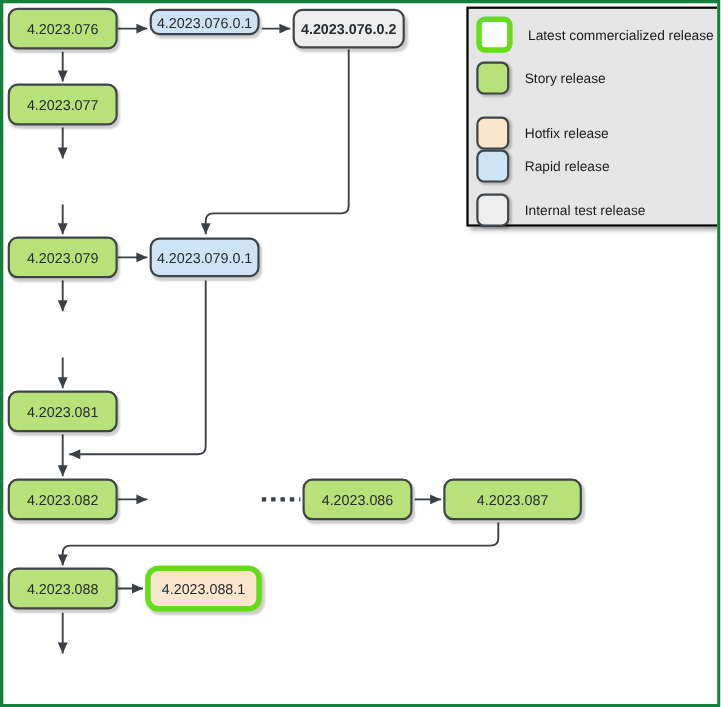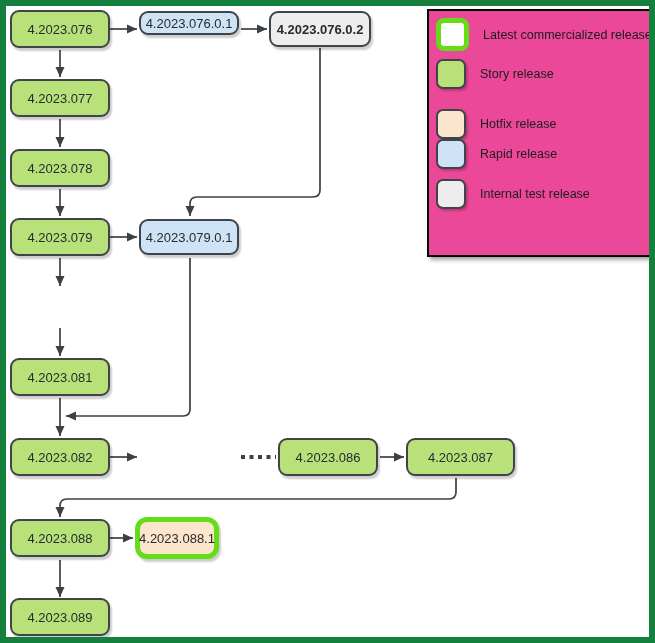--- a/index.html
+++ b/index.html
@@ -1,36 +1,36 @@
 <!DOCTYPE html>
 <html style="--story: #b9e17a; --hotfix: #fce5cd; --rapid: #cfe3f7; --internal: #ededed; --recalled: #f9caca; --latest-border: #65dd16; --node-border: #3f4448; --node-text: #262b2e; --connector: #3b4045;"><head>
 <meta charset="utf-8">
 <style>
   html,body{margin:0;padding:0;background:#ffffff;font-family:"Liberation Sans",sans-serif;}
-  .canvas{position:relative;width:655px;height:643px;background:#fff;border:6px solid #15803d;box-sizing:border-box;overflow:hidden;}
+  .canvas{position:relative;width:655px;height:643px;background:#fff;border:3px solid #15803d;box-sizing:border-box;overflow:hidden;}
   svg.wires{position:absolute;left:0;top:0;pointer-events:none;}
   .edge{stroke:var(--connector,#3b4045);stroke-width:1.7;fill:none;}
   .edge.dotted{stroke-width:4;stroke-dasharray:4 4.5;}
   .arrowhead{fill:var(--connector,#3b4045);}
   .node{
     position:absolute;width:100px;height:38px;box-sizing:border-box;
     border:2px solid var(--node-border,#3f4448);border-radius:9px;
     display:flex;align-items:center;justify-content:center;
     font-size:13px;color:var(--node-text,#262b2e);
     box-shadow:2px 3px 2px rgba(0,0,0,0.2);
     white-space:nowrap;cursor:default;
   }
   .node.story{background:var(--story,#b9e17a);}
   .node.rapid{background:var(--rapid,#cfe3f7);}
   .node.internal{background:var(--internal,#ededed);font-weight:bold;}
   .node.hotfix{background:var(--hotfix,#fce5cd);}
   .node.latest{border:5px solid var(--latest-border,#65dd16);border-radius:12px;}
   .legend{
-    position:absolute;left:421px;top:3px;width:230px;height:248px;box-sizing:border-box;
-    background:#ec4899;border:2px solid #000000;box-shadow:3px 3px 4px rgba(0,0,0,0.35);
+    position:absolute;left:421px;top:3px;width:230px;height:200px;box-sizing:border-box;
+    background:#e5e5e5;border:2px solid #000000;box-shadow:3px 3px 4px rgba(0,0,0,0.35);
   }
   .legend-row{position:absolute;left:7px;height:33px;display:flex;align-items:center;}
   .swatch{
     width:30px;height:30px;box-sizing:border-box;flex:0 0 auto;
     border:2px solid var(--node-border,#3f4448);border-radius:7px;
     box-shadow:2px 2px 2px rgba(0,0,0,0.2);
   }
   .swatch.latest{width:33px;height:33px;border:5px solid var(--latest-border,#65dd16);border-radius:8px;background:#fff;box-shadow:none;}
   .swatch.story{background:var(--story,#b9e17a);}
   .swatch.hotfix{background:var(--hotfix,#fce5cd);}
@@ -66,30 +66,28 @@
     <path class="edge" d="M374 451 L398 451" marker-end="url(#arrow)"></path>
     <path class="edge" d="M450 472 L450 486 Q450 493 443 493 L61 493 Q54 493 54 500 L54 511" marker-end="url(#arrow)"></path>
     <path class="edge" d="M104 532 L127 532" marker-end="url(#arrow)"></path>
     <path class="edge" d="M54 554 L54 591" marker-end="url(#arrow)"></path>
   </svg>
 
   <div class="node story" style="left:4px;top:4px">4.2023.076</div>
   <div class="node rapid" style="left:133px;top:5px;height:24px">4.2023.076.0.1</div>
   <div class="node internal" style="left:263px;top:5px;height:36px;width:102px">4.2023.076.0.2</div>
   <div class="node story" style="left:4px;top:73px">4.2023.077</div>
-  <div class="node story" style="left:4px;top:143px">4.2023.078</div>
   <div class="node story" style="left:4px;top:212px">4.2023.079</div>
   <div class="node rapid" style="left:133px;top:213px;height:36px">4.2023.079.0.1</div>
   <div class="node story" style="left:4px;top:352px">4.2023.081</div>
   <div class="node story" style="left:4px;top:432px">4.2023.082</div>
   <div class="node story" style="left:272px;top:432px">4.2023.086</div>
-  <div class="node story" style="left:400px;top:432px;width:109px">4.2023.087</div>
+  <div class="node story" style="left:400px;top:432px;width:126px">4.2023.087</div>
   <div class="node story" style="left:4px;top:513px">4.2023.088</div>
-  <div class="node hotfix latest" style="left:129px;top:511px;width:84px;height:42px">4.2023.088.1</div>
-  <div class="node story" style="left:4px;top:592px">4.2023.089</div>
+  <div class="node hotfix latest" style="left:129px;top:511px;width:106px;height:42px">4.2023.088.1</div>
 
   <div class="legend">
     <div class="legend-row" style="top:7px">
       <span class="swatch latest"></span>
       <span class="legend-label">Latest commercialized release</span>
     </div>
     <div class="legend-row" style="top:46px">
       <span class="swatch story"></span>
       <span class="legend-label">Story release</span>
     </div>

